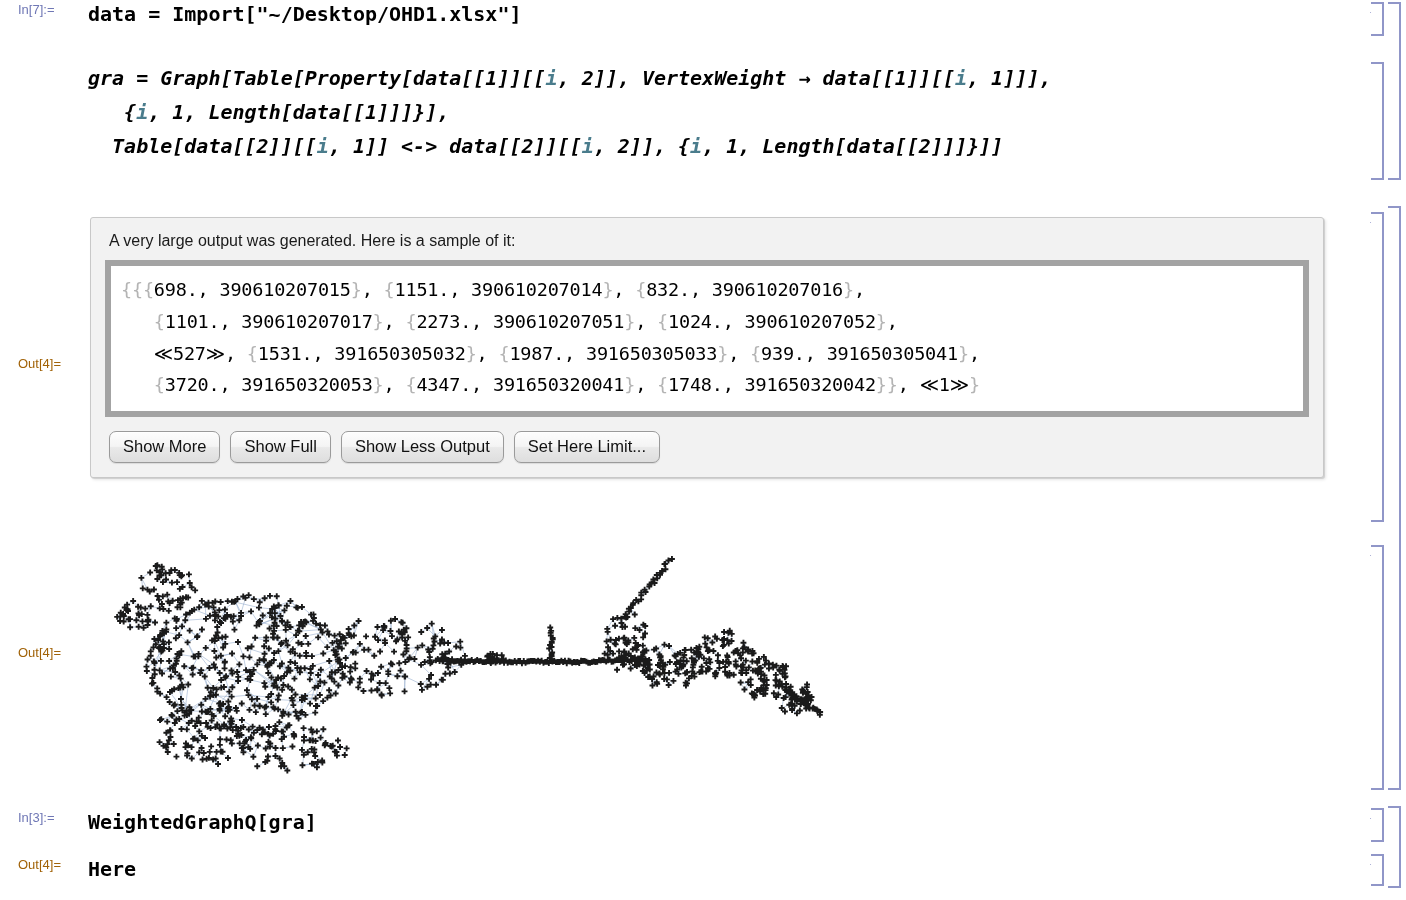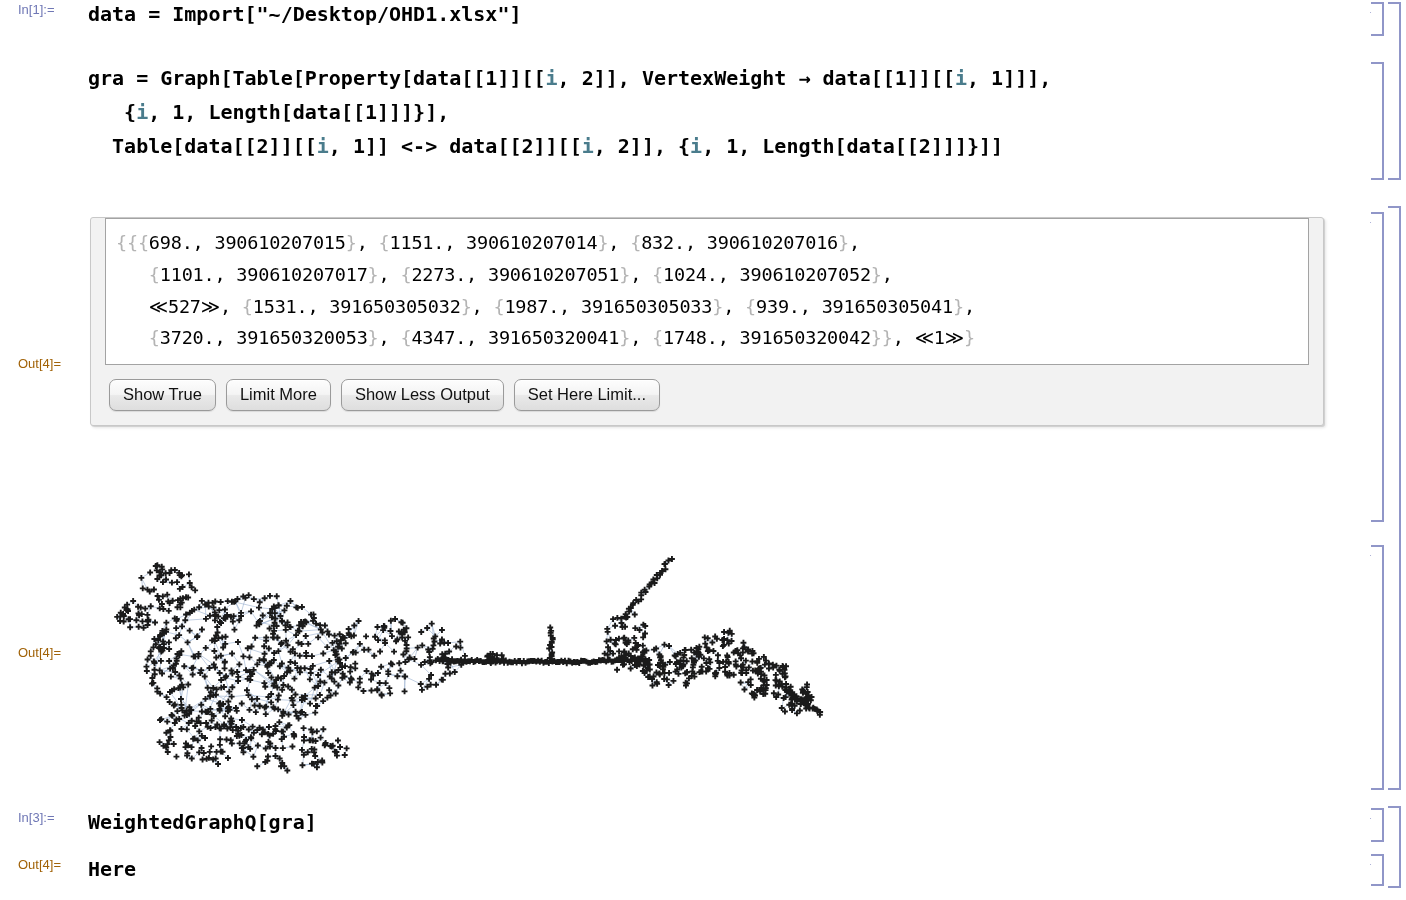--- a/index.html
+++ b/index.html
@@ -42,21 +42,21 @@
     position: absolute;
     left: 18px;
     width: 68px;
     text-align: left;
   }
   .content-col {
     position: absolute;
     left: 88px;
   }
 
-  .code-line { white-space: pre; }
+  .code-line { white-space: pre; font-style: italic; }
 
   
   #large-output-box {
     position: absolute;
     left: 90px;
     top: 217px;
     width: 1234px;
     background: #f2f2f2;
     border: 1px solid #c8c8c8;
     border-radius: 3px;
@@ -65,21 +65,21 @@
   }
   #large-output-message {
     font-family: "Liberation Sans", sans-serif;
     font-size: 16px;
     color: #1a1a1a;
     padding: 14px 0 10px 18px;
   }
   #large-output-sample {
     margin: 0 14px 0 14px;
     background: #ffffff;
-    border: 1px solid #a3a3a3;
+    border: 6px solid #a3a3a3;
     padding: 8px 10px 10px 10px;
     box-sizing: border-box;
   }
   .sample-line {
     font-family: "DejaVu Sans Mono", "Liberation Mono", monospace;
     font-size: 18.5px;
     color: #000000;
     white-space: pre;
     line-height: 1.72;
     letter-spacing: -0.2px;
@@ -138,46 +138,47 @@
     width: 13px;
     height: 13px;
     border-bottom: 2px solid #9096c8;
     transform: rotate(45deg);
   }
 </style>
 </head>
 <body>
 
 <div class="cell" style="top:2px;">
-  <div class="label-col io-label">In[1]:=</div>
+  <div class="label-col io-label">In[7]:=</div>
   <div class="content-col mono" style="top:0;">data = Import["~/Desktop/OHD1.xlsx"]</div>
 </div>
 
 <div class="cell" style="top:66px;">
   <div class="content-col mono code-line" style="top:0;">gra = Graph[Table[Property[data[[1]][[<span style="color:#4a7c8c">i</span>, 2]], VertexWeight → data[[1]][[<span style="color:#4a7c8c">i</span>, 1]]],</div>
   <div class="content-col mono code-line" style="top:34px;">   {<span style="color:#4a7c8c">i</span>, 1, Length[data[[1]]]}],</div>
   <div class="content-col mono code-line" style="top:68px;">  Table[data[[2]][[<span style="color:#4a7c8c">i</span>, 1]] &lt;-&gt; data[[2]][[<span style="color:#4a7c8c">i</span>, 2]], {<span style="color:#4a7c8c">i</span>, 1, Length[data[[2]]]}]]</div>
 </div>
 
 <div class="cell" style="top:356px;">
   <div class="label-col io-label out">Out[4]=</div>
 </div>
 
 <div id="large-output-box">
+  <div id="large-output-message">A very large output was generated. Here is a sample of it:</div>
 
   <div id="large-output-sample">
     <div class="sample-line"><span style="color:#b4b4b4">{</span><span style="color:#b4b4b4">{</span><span style="color:#b4b4b4">{</span>698., 390610207015<span style="color:#b4b4b4">}</span>, <span style="color:#b4b4b4">{</span>1151., 390610207014<span style="color:#b4b4b4">}</span>, <span style="color:#b4b4b4">{</span>832., 390610207016<span style="color:#b4b4b4">}</span>,</div>
     <div class="sample-line">   <span style="color:#b4b4b4">{</span>1101., 390610207017<span style="color:#b4b4b4">}</span>, <span style="color:#b4b4b4">{</span>2273., 390610207051<span style="color:#b4b4b4">}</span>, <span style="color:#b4b4b4">{</span>1024., 390610207052<span style="color:#b4b4b4">}</span>,</div>
     <div class="sample-line">   ≪527≫, <span style="color:#b4b4b4">{</span>1531., 391650305032<span style="color:#b4b4b4">}</span>, <span style="color:#b4b4b4">{</span>1987., 391650305033<span style="color:#b4b4b4">}</span>, <span style="color:#b4b4b4">{</span>939., 391650305041<span style="color:#b4b4b4">}</span>,</div>
     <div class="sample-line">   <span style="color:#b4b4b4">{</span>3720., 391650320053<span style="color:#b4b4b4">}</span>, <span style="color:#b4b4b4">{</span>4347., 391650320041<span style="color:#b4b4b4">}</span>, <span style="color:#b4b4b4">{</span>1748., 391650320042<span style="color:#b4b4b4">}</span><span style="color:#b4b4b4">}</span>, ≪1≫<span style="color:#b4b4b4">}</span></div>
   </div>
 
   <div id="output-buttons">
-    <button class="obtn">Show True</button>
-    <button class="obtn">Limit More</button>
+    <button class="obtn">Show More</button>
+    <button class="obtn">Show Full</button>
     <button class="obtn">Show Less Output</button>
     <button class="obtn">Set Here Limit...</button>
   </div>
 </div>
 
 <div class="cell" style="top:645px;">
   <div class="label-col io-label out">Out[4]=</div>
 </div>
 
 <div id="graph-figure">

